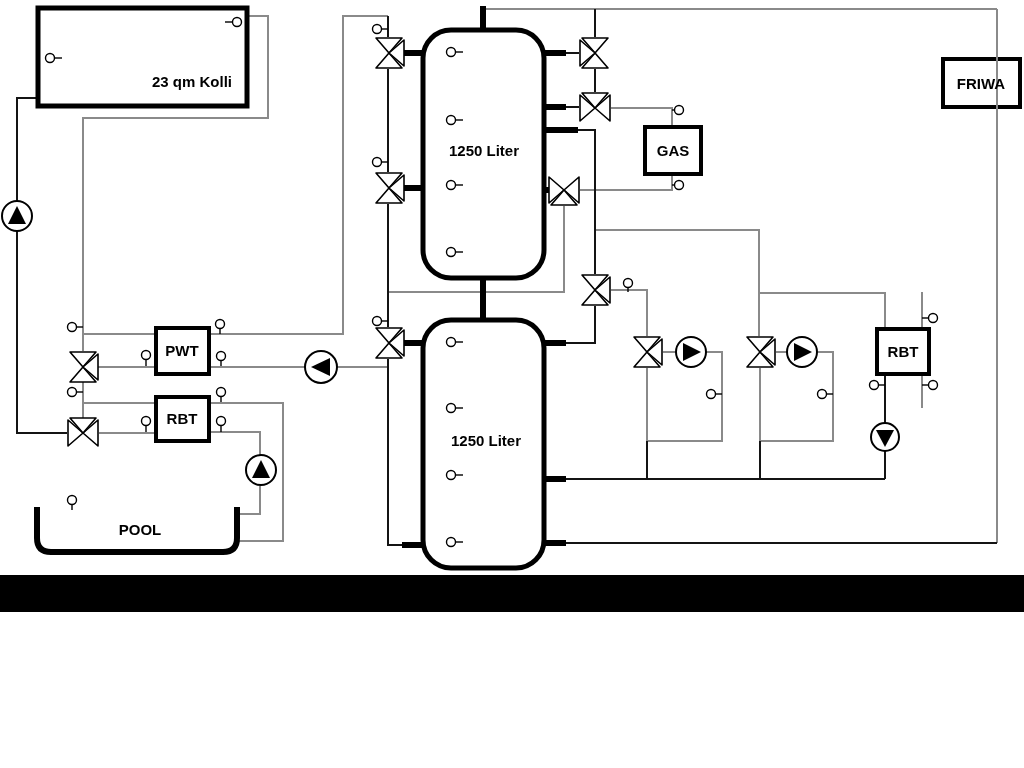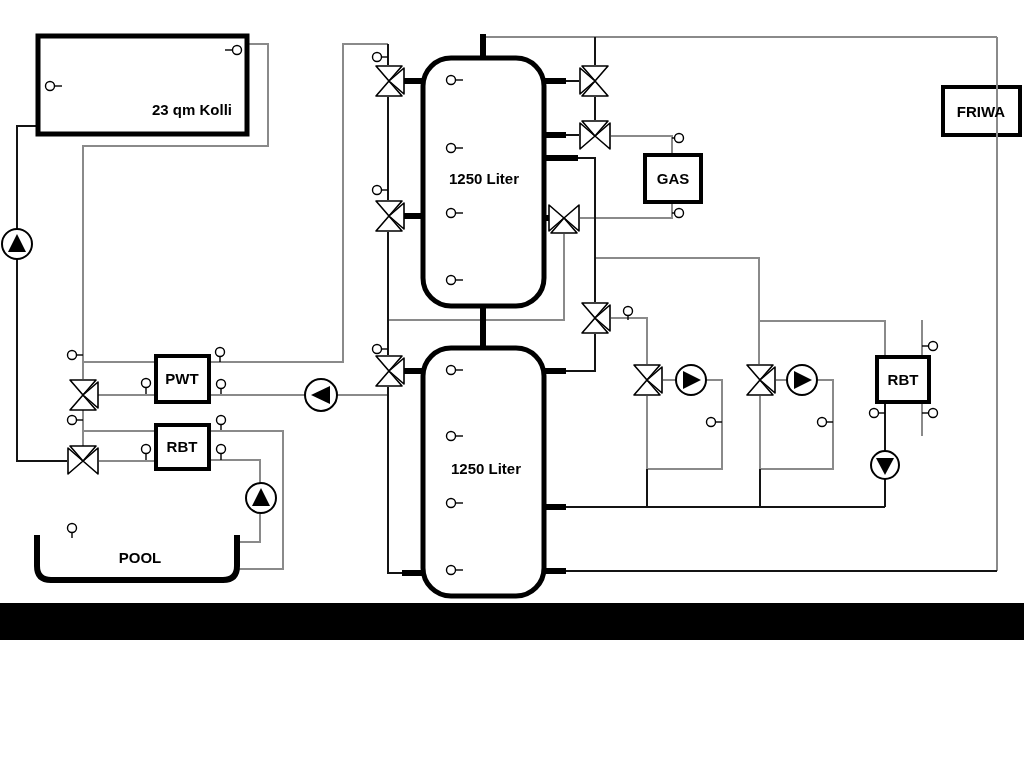--- a/index.html
+++ b/index.html
@@ -1,16 +1,16 @@
 <!DOCTYPE html>
 <html><head>
 <meta charset="utf-8">
 <style>
   html,body{margin:0;padding:0;background:#fff;}
-  .stage{position:relative;width:1024px;height:612px;background:#fff;overflow:hidden;margin-top:28px;}
+  .stage{position:relative;width:1024px;height:612px;background:#fff;overflow:hidden;}
   svg{display:block;}
   .pg{stroke:#8a8a8a;stroke-width:2;fill:none;}
   .pbk{stroke:#141414;stroke-width:2;fill:none;}
   .stub{stroke:#000;stroke-width:6;fill:none;}
   .box{fill:#fff;stroke:#000;}
   .sw5{stroke-width:5;}
   .sw4{stroke-width:4;}
   .vshape{fill:#fff;stroke:#000;stroke-width:1.6;stroke-linejoin:round;}
   .pumpc{fill:#fff;stroke:#000;stroke-width:2;}
   .pumpt{fill:#000;stroke:none;}

